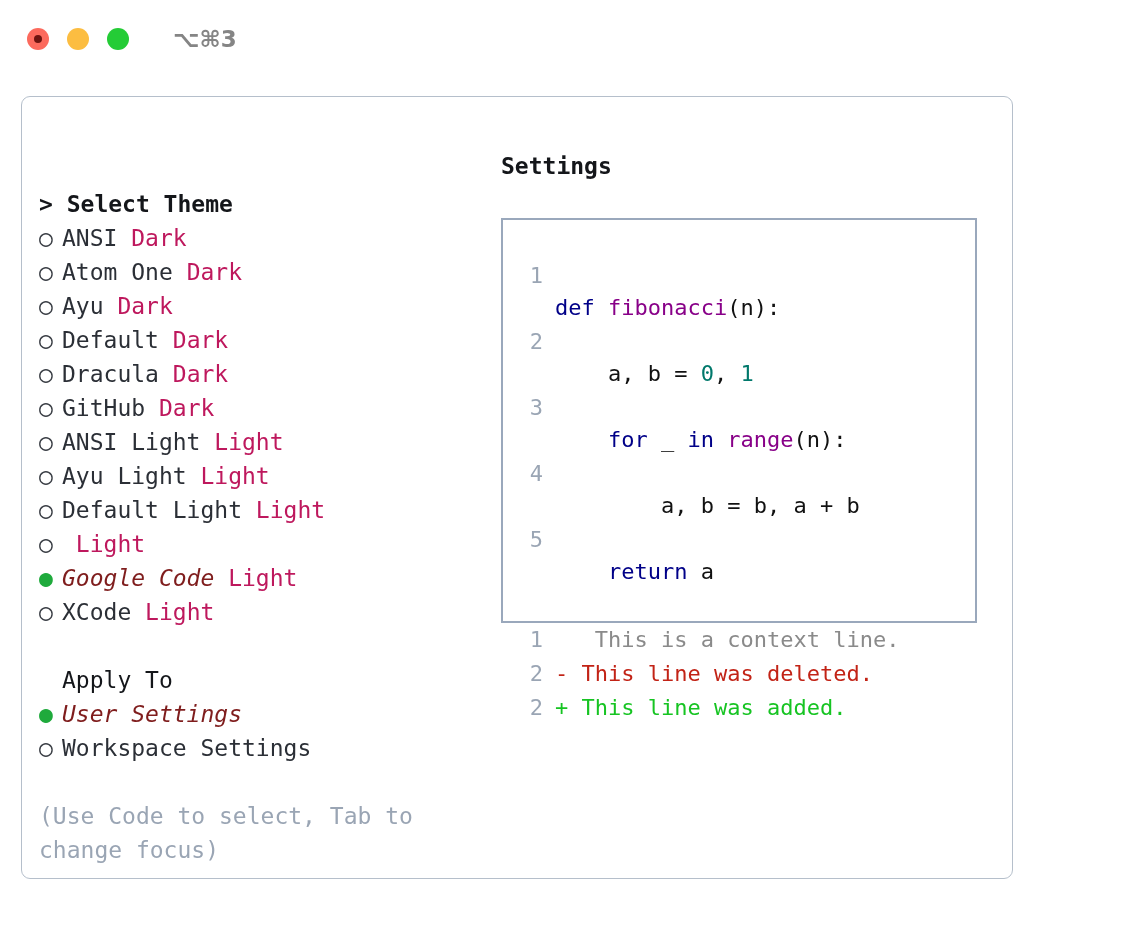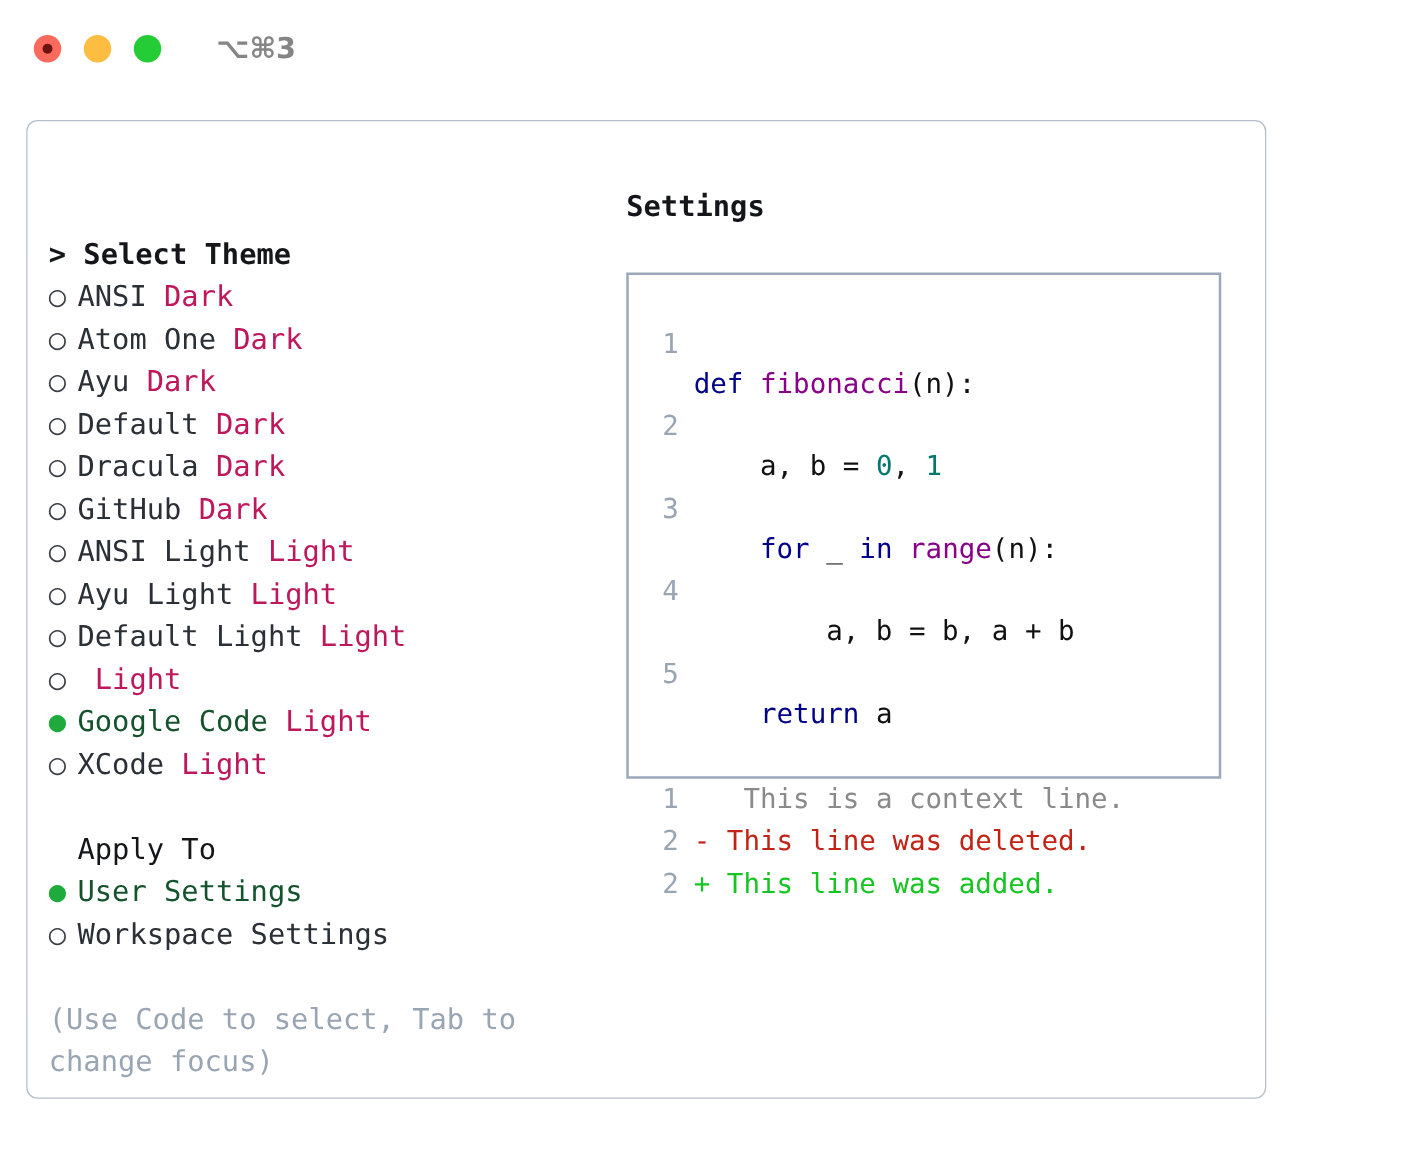--- a/index.html
+++ b/index.html
@@ -110,21 +110,21 @@
     white-space: pre;
   }
   .bullet {
     display: inline-block;
     width: 23px;
     flex: none;
     color: #3b3f46;
   }
   .opt-row.selected .bullet { color: #1faa3c; }
   .opt-label { color: #2b2f36; }
-  .opt-row.selected .opt-label { color: #14532d; }
+  .opt-row.selected .opt-label { color: #7f1d1d; font-style: italic; }
   .opt-variant { color: #be185d; }
 
   .apply-header {
     font-size: 23px;
     color: #14161a;
     line-height: 34px;
     white-space: pre;
     padding-left: 23px;
   }
 

